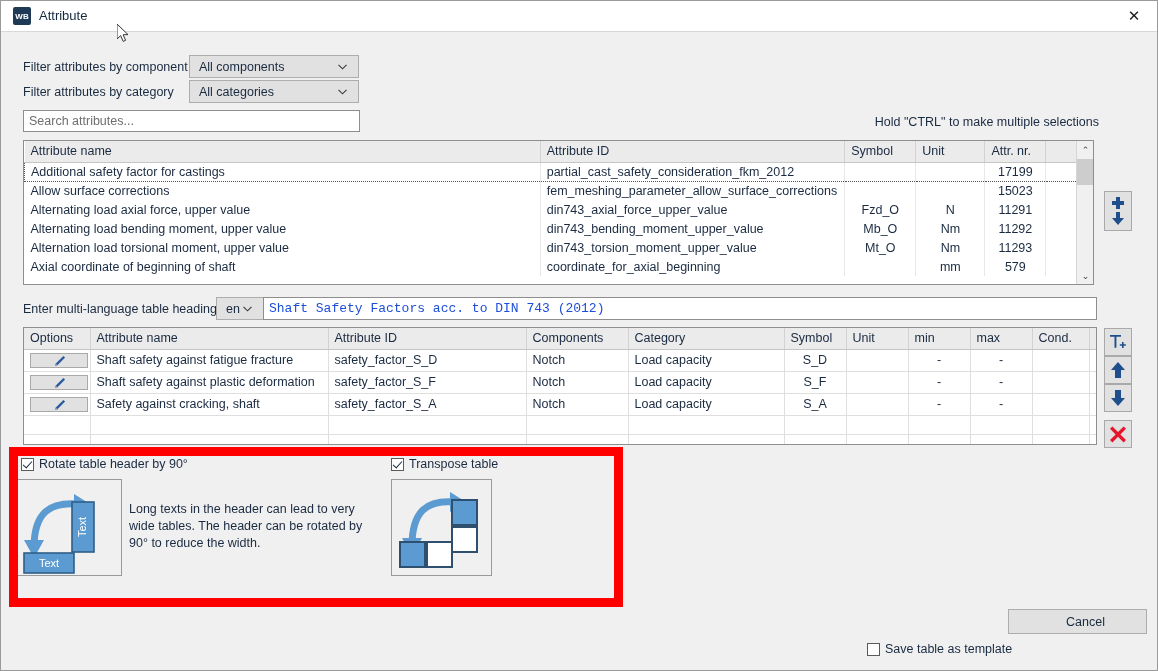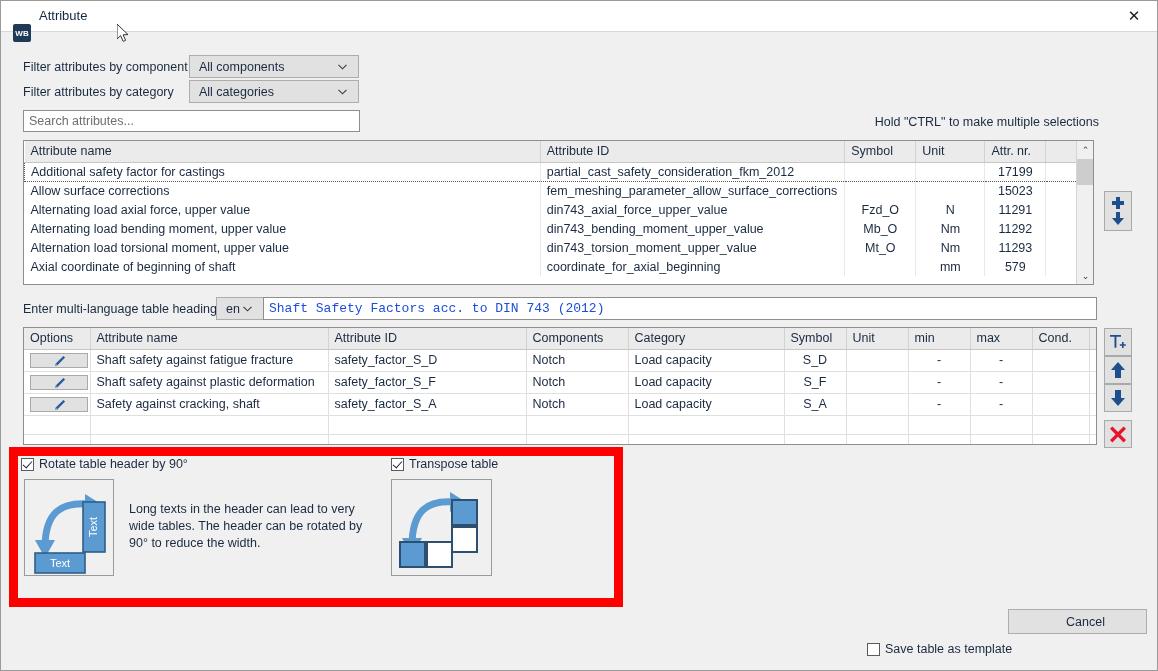--- a/index.html
+++ b/index.html
@@ -20,21 +20,21 @@
   }
 
   
   #titlebar {
     position: absolute; left: 0; top: 0;
     width: 1156px; height: 31px;
     background: #ffffff;
     border-bottom: 1px solid #d8d8d8;
   }
   #app-icon {
-    position: absolute; left: 12px; top: 23px;
+    position: absolute; left: 12px; top: 6px;
     width: 18px; height: 18px;
     background: #1f3a56;
     color: #ffffff;
     font-size: 8px; font-weight: bold;
     letter-spacing: .2px;
     display: flex; align-items: center; justify-content: center;
     border-radius: 2px;
   }
   #title-text {
     position: absolute; left: 38px; top: 7px;
@@ -244,21 +244,21 @@
     transform: rotate(42deg);
   }
   #cb-rotate { left: 20px; top: 456px; }
   #cb-transpose { left: 390px; top: 456px; }
 
   .illus {
     position: absolute;
     background: #f0f0f0;
     border: 1px solid #9a9a9a;
   }
-  #illus-rotate { left: 23px; top: 478px; width: 90px; height: 97px; }
+  #illus-rotate { left: 12px; top: 478px; width: 109px; height: 97px; }
   #illus-transpose { left: 390px; top: 478px; width: 101px; height: 97px; }
 
   .desc {
     position: absolute;
     font-size: 12.5px;
     line-height: 17px;
     color: #1a2a40;
   }
   #desc-rotate { left: 128px; top: 500px; width: 250px; }
   #desc-transpose { left: 500px; top: 496px; width: 120px; }

